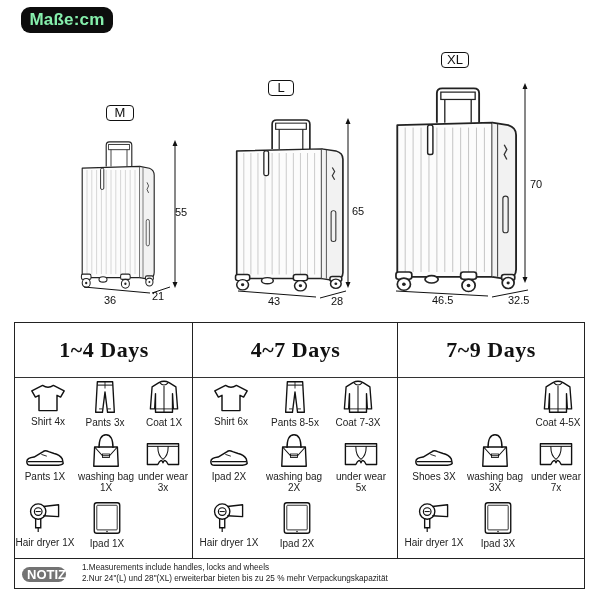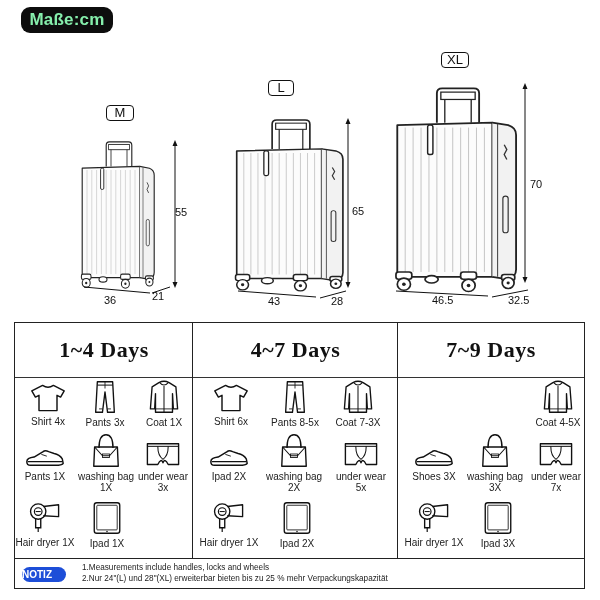--- a/index.html
+++ b/index.html
@@ -8,21 +8,21 @@
   .size-tag { position:absolute; height:14px; border:1.6px solid #111; border-radius:4px; font-size:13px; line-height:14px; text-align:center; background:#fff; }
   .dim { position:absolute; font-size:11px; color:#111; }
   svg.suit { position:absolute; overflow:visible; }
   .table { position:absolute; left:14px; top:322px; width:571px; height:267px; border:1.6px solid #222; box-sizing:border-box; }
   .col { position:absolute; top:0; height:236px; box-sizing:border-box; }
   .col.c2, .col.c3 { border-left:1.6px solid #222; }
   .col-header { height:55px; border-bottom:1.6px solid #333; box-sizing:border-box; display:flex; align-items:center; justify-content:center; font-size:22px; font-weight:bold; letter-spacing:0.5px;font-family:Liberation Serif, serif; }
   .item { position:absolute; width:64px; text-align:center; font-size:10px; color:#222; line-height:11px; }
   .item svg { display:block; margin:0 auto 3px auto; }
   .notiz-row { position:absolute; left:0; top:235px; width:100%; height:30px; border-top:1.6px solid #222; box-sizing:border-box; }
-  .notiz-badge { position:absolute; left:7px; top:8px; width:44px; height:15px; background:#1d4ed8; color:#fff; border-radius:8px; font-weight:bold; font-size:10px; line-height:15px; text-align:left; }
+  .notiz-badge { position:absolute; left:7px; top:8px; width:44px; height:15px; background:#737373; color:#fff; border-radius:8px; font-weight:bold; font-size:13px; line-height:15px; text-align:right; }
   .notiz-text { position:absolute; left:67px; top:3px; font-size:8.2px; line-height:11px; color:#222; white-space:nowrap; }
 </style>
 </head>
 <body>
 
 <svg width="0" height="0" style="position:absolute">
   <defs>
     <symbol id="sym-shirt" viewBox="0 0 40 32">
       <path d="M14 2 Q20 6 26 2 L38 8 L34 15 L30 13 L30 30 L10 30 L10 13 L6 15 L2 8 Z" fill="none" stroke="#111" stroke-width="1.6" stroke-linejoin="round"></path>
     </symbol>

